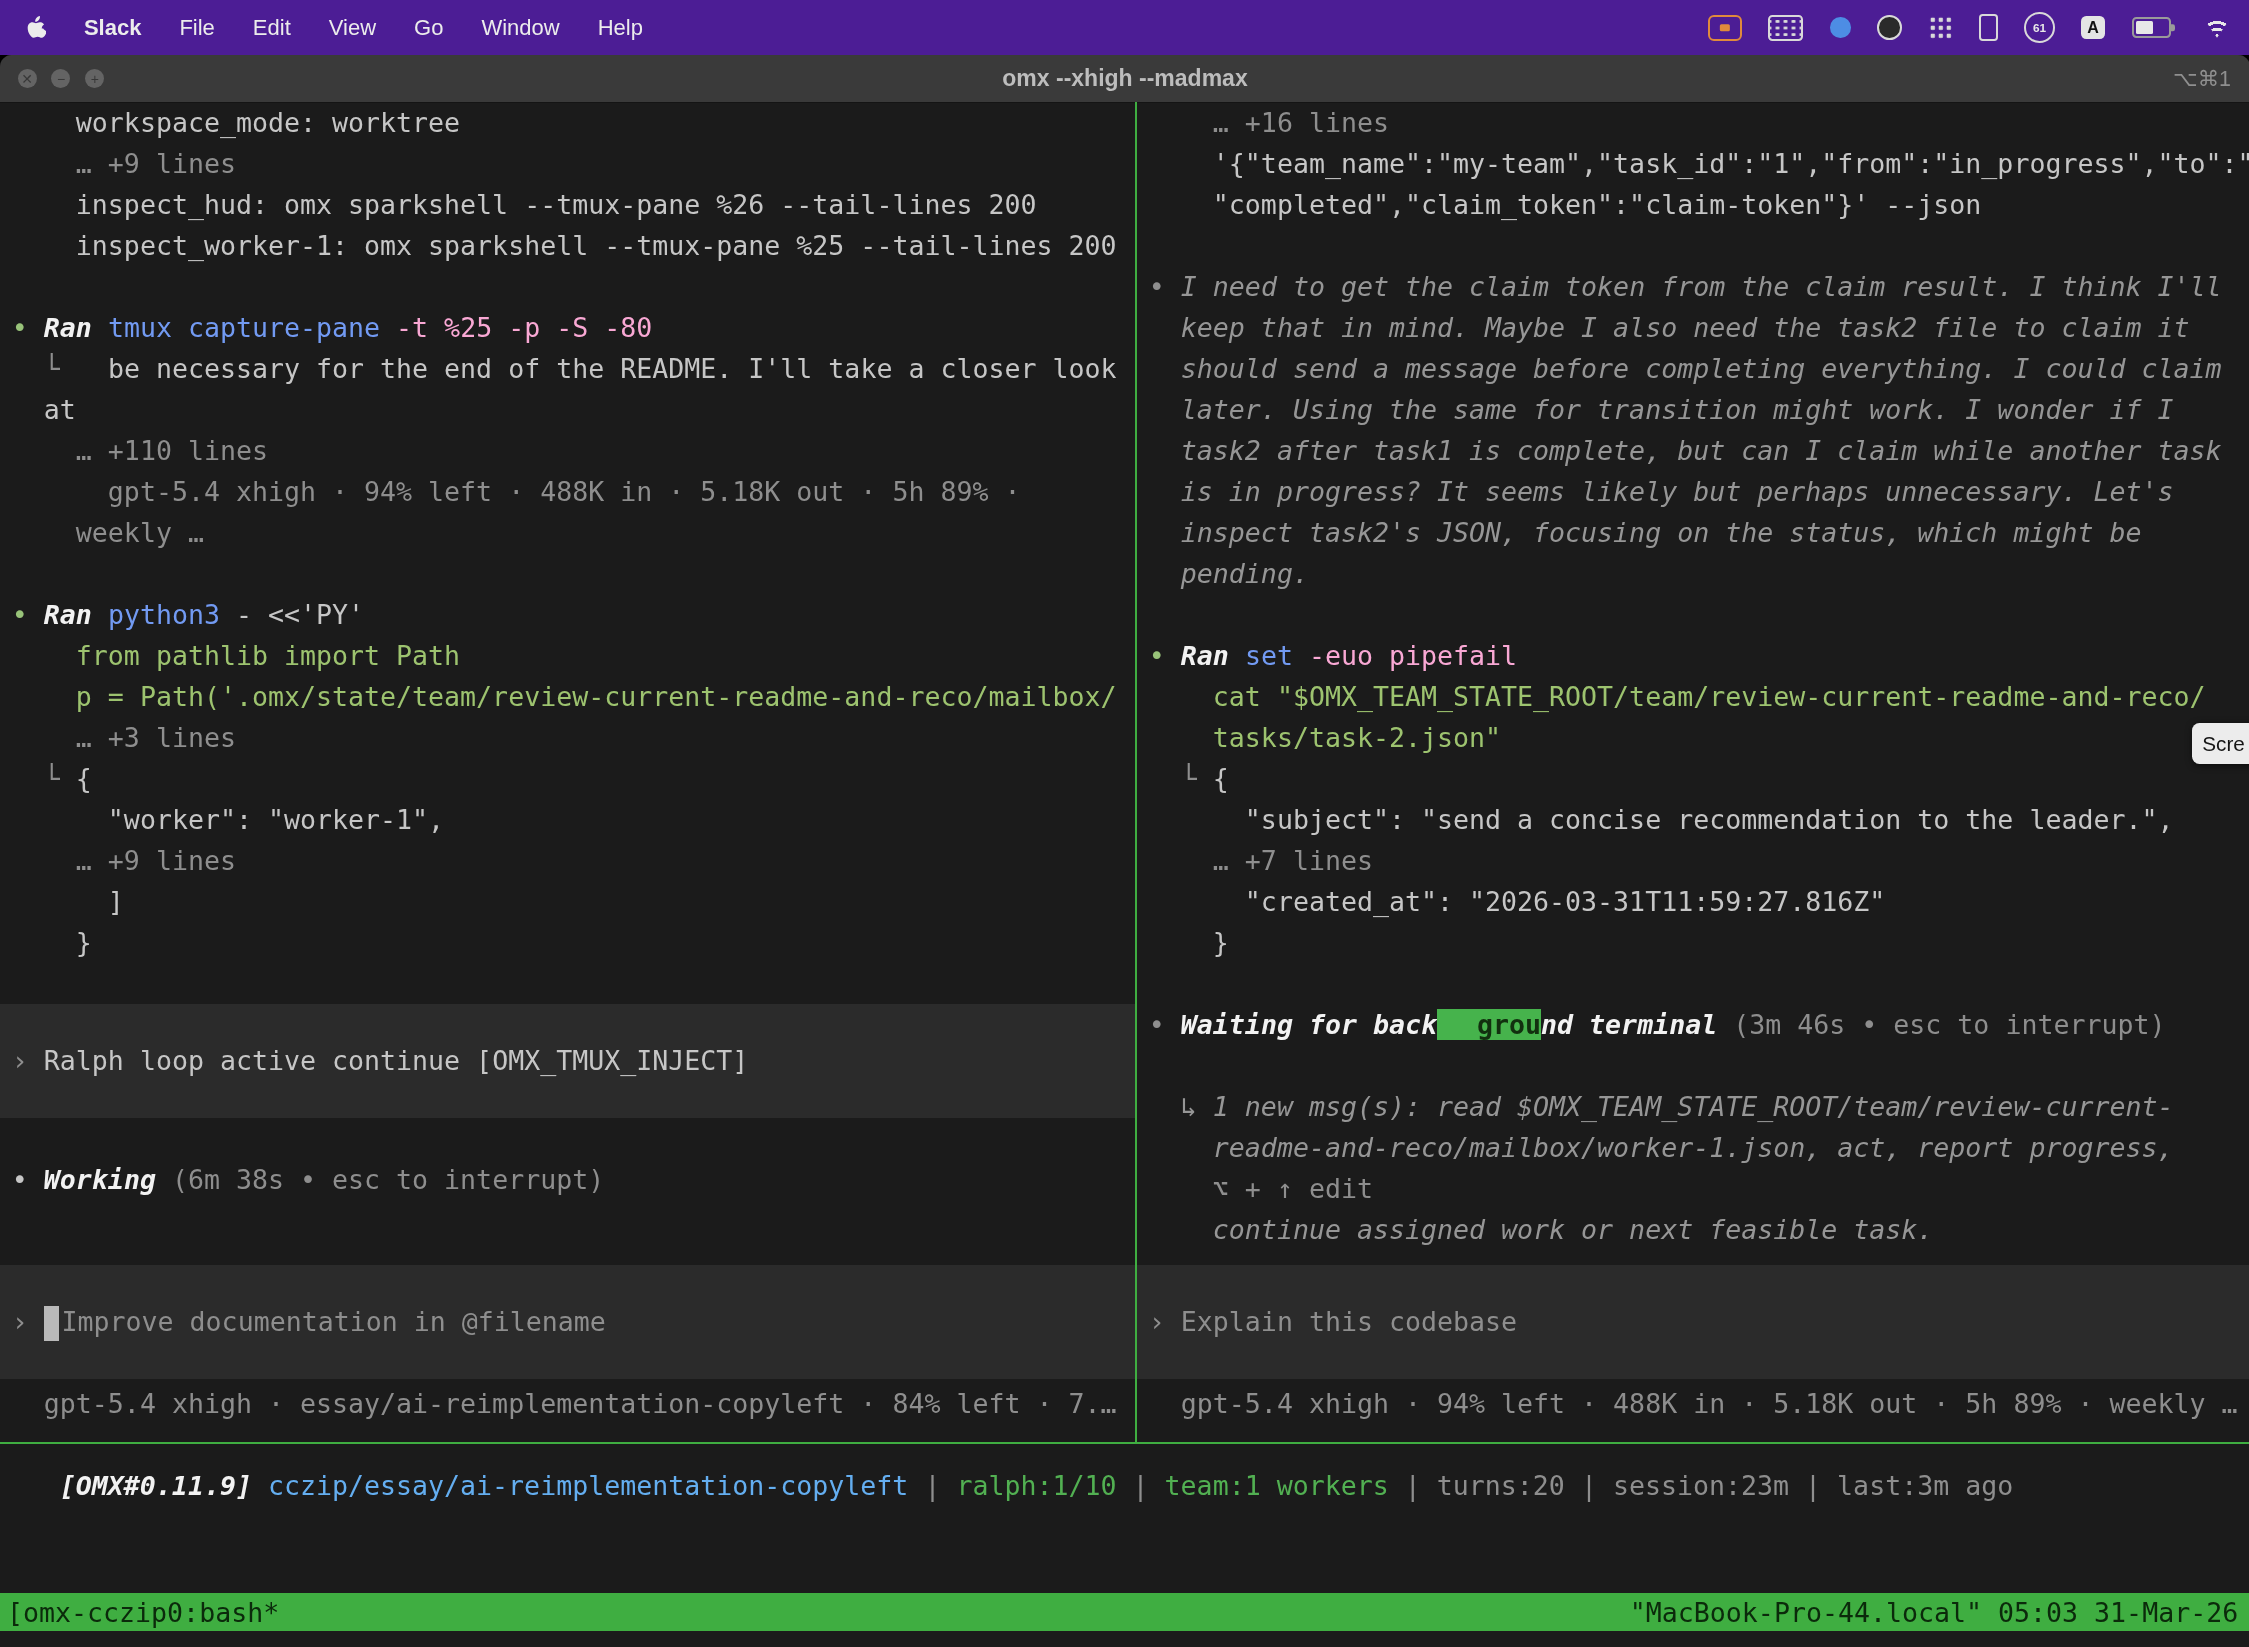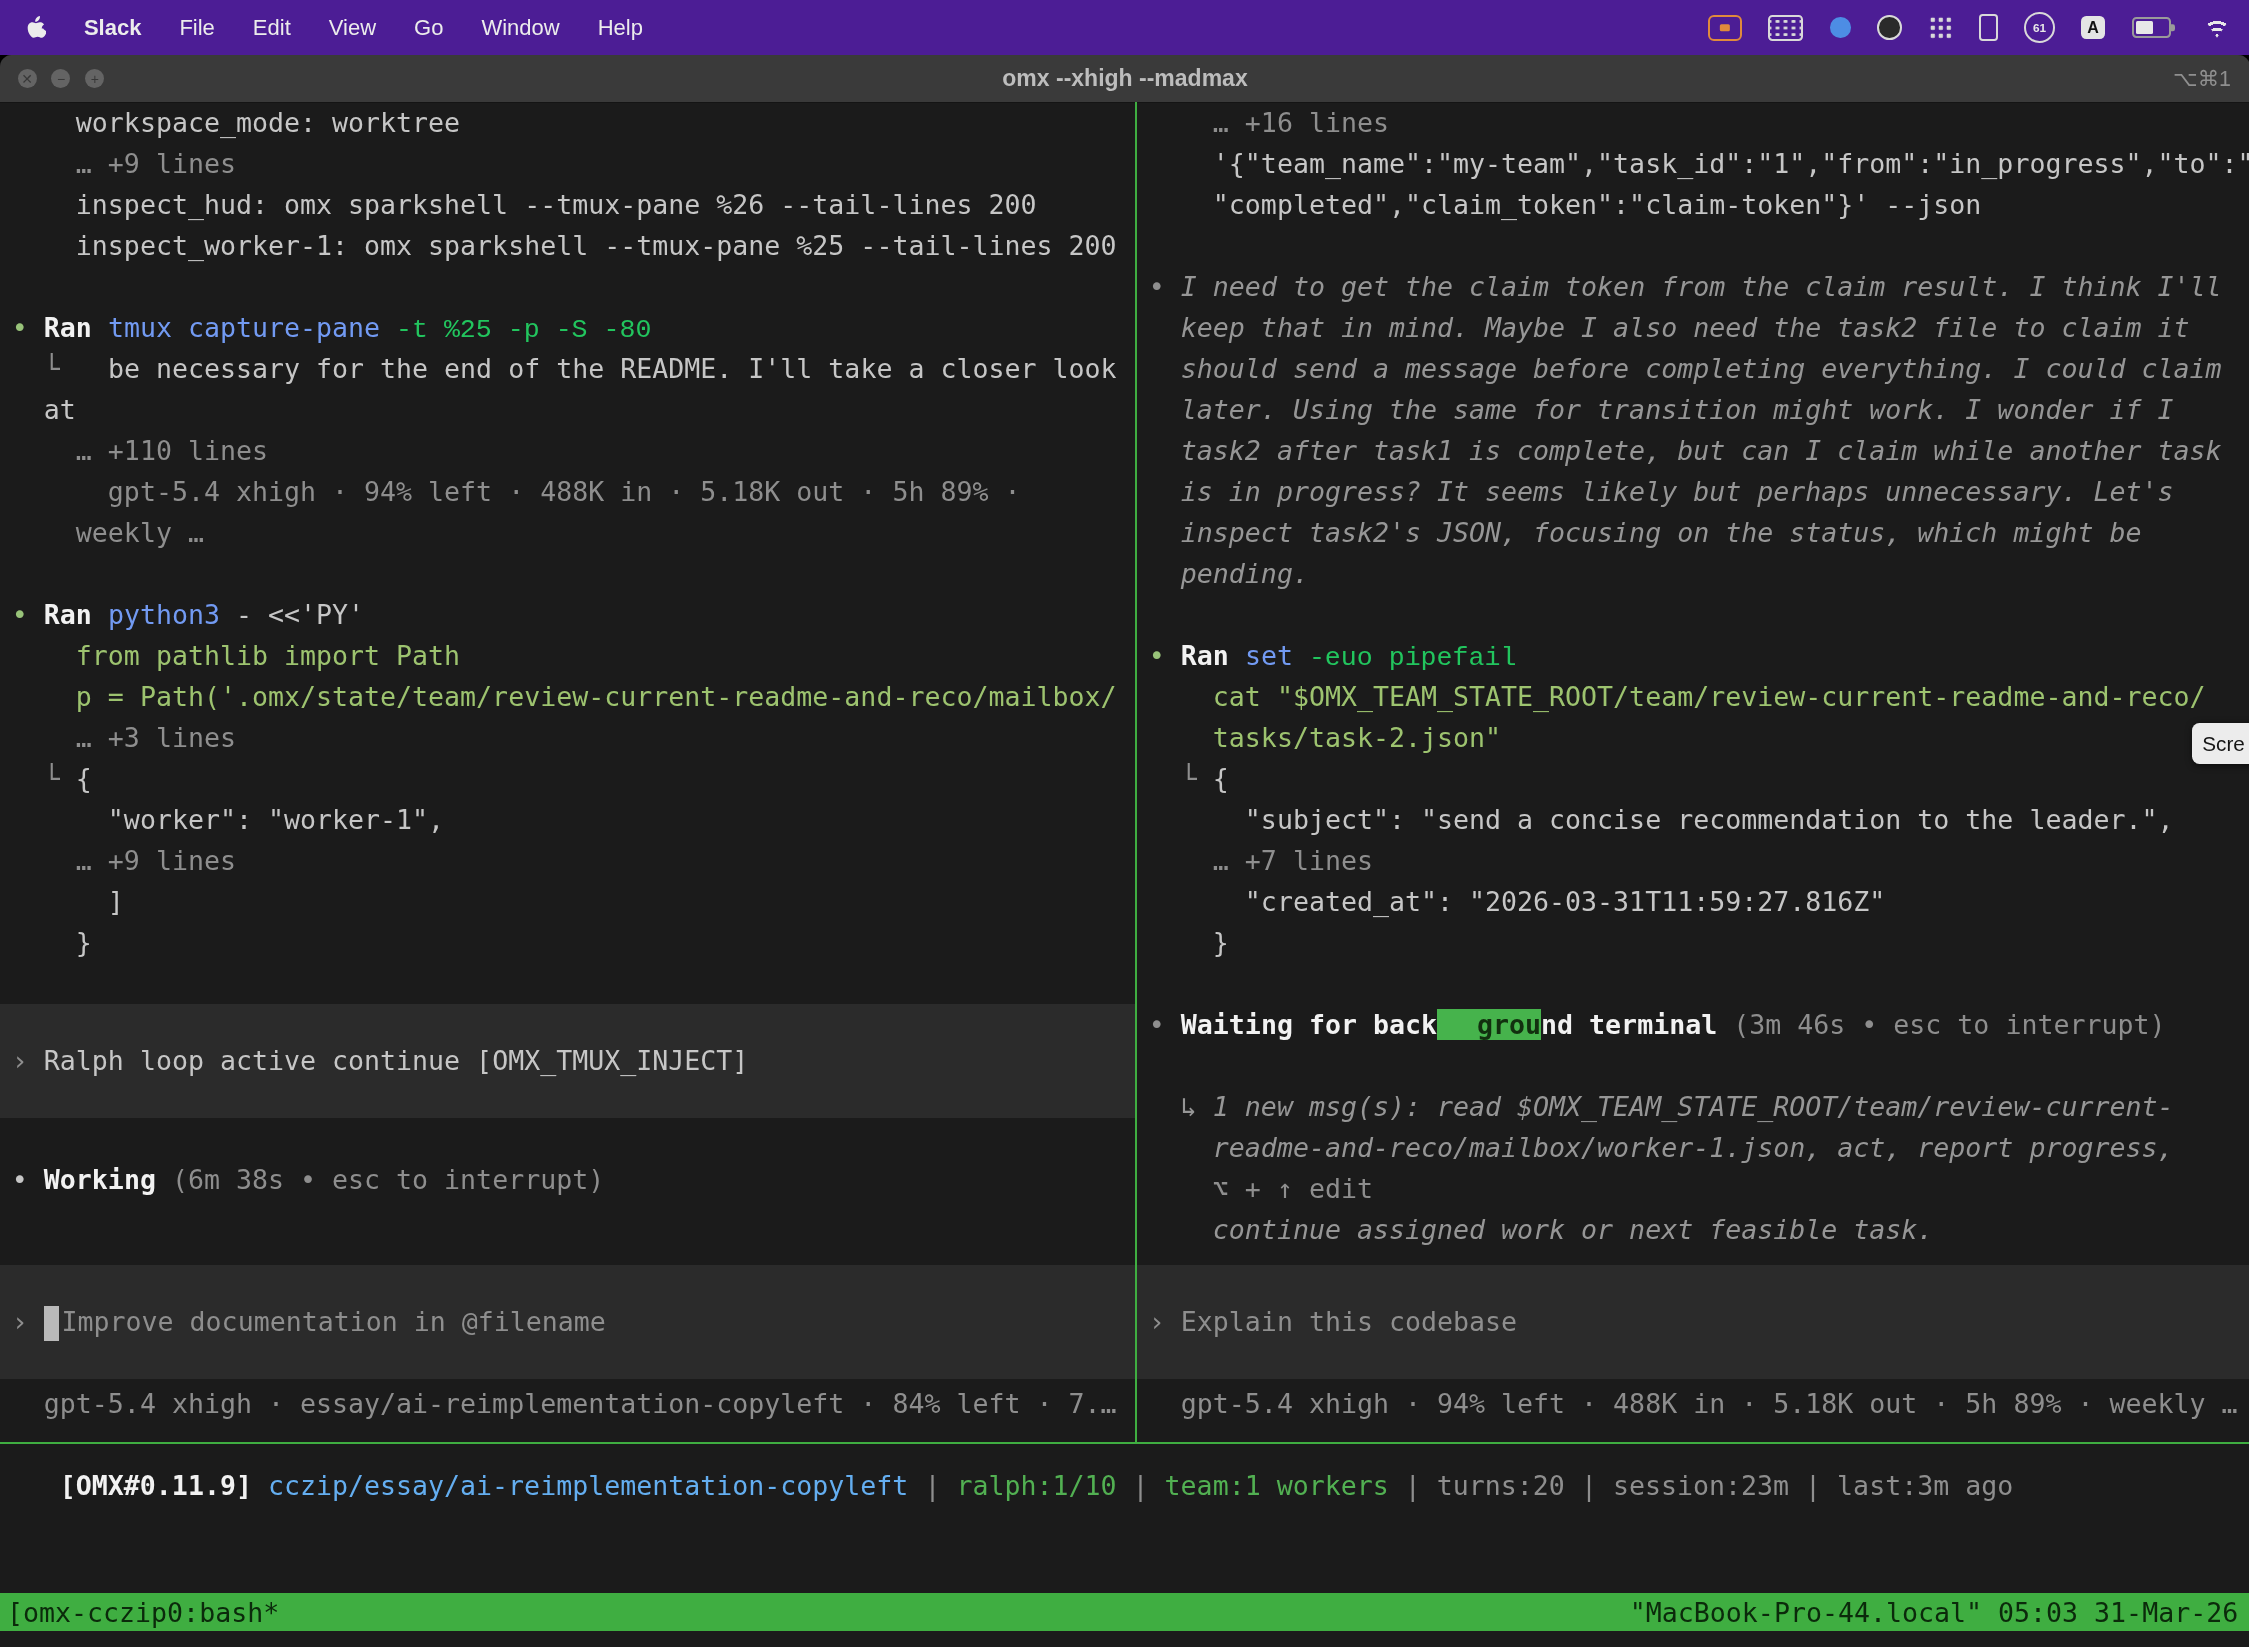--- a/index.html
+++ b/index.html
@@ -57,23 +57,23 @@
   .divider-v{position:absolute;left:1135px;top:102px;width:2.2px;height:1340px;background:#3fae41;}
   .divider-h{position:absolute;left:0;top:1442px;width:2250px;height:2.2px;background:#3fae41;}
 
   .tl{height:41px;line-height:41px;white-space:pre;padding-left:11.8px;overflow:hidden;}
   .tl.band{height:114px;line-height:114px;background:#2b2b2b;}
   .pane-bottom{position:absolute;left:0;right:0;top:1163px;}
   .pane-footer{position:absolute;left:0;right:0;top:1281px;}
 
   .seg-p{color:#c6c6c6;}
   .seg-d{color:#8e8e8e;}
-  .seg-b{color:#f2f2f2;font-weight:bold;}
+  .seg-b{color:#f2f2f2;font-weight:bold;font-style:italic;}
   .seg-bl{color:#729af2;}
-  .seg-rd{color:#22c55e;font-family:Liberation Mono, monospace;}
+  .seg-rd{color:#f9a8d4;}
   .seg-gr{color:#9dc36f;}
   .seg-gb{color:#98c379;}
   .seg-it{color:#969696;font-style:italic;}
   .seg-sh{color:#12300f;background:#46b34c;font-weight:bold;padding-left:40px;}
   .seg-path{color:#64aef0;}
   .seg-grn{color:#52b052;}
   .cursor-block{display:inline-block;width:15.5px;height:35px;background:#b9b9b9;vertical-align:middle;margin-right:2.2px;}
 
   
   .omx-line{position:absolute;left:0;top:1465px;width:2250px;height:41px;padding-left:48px;}

